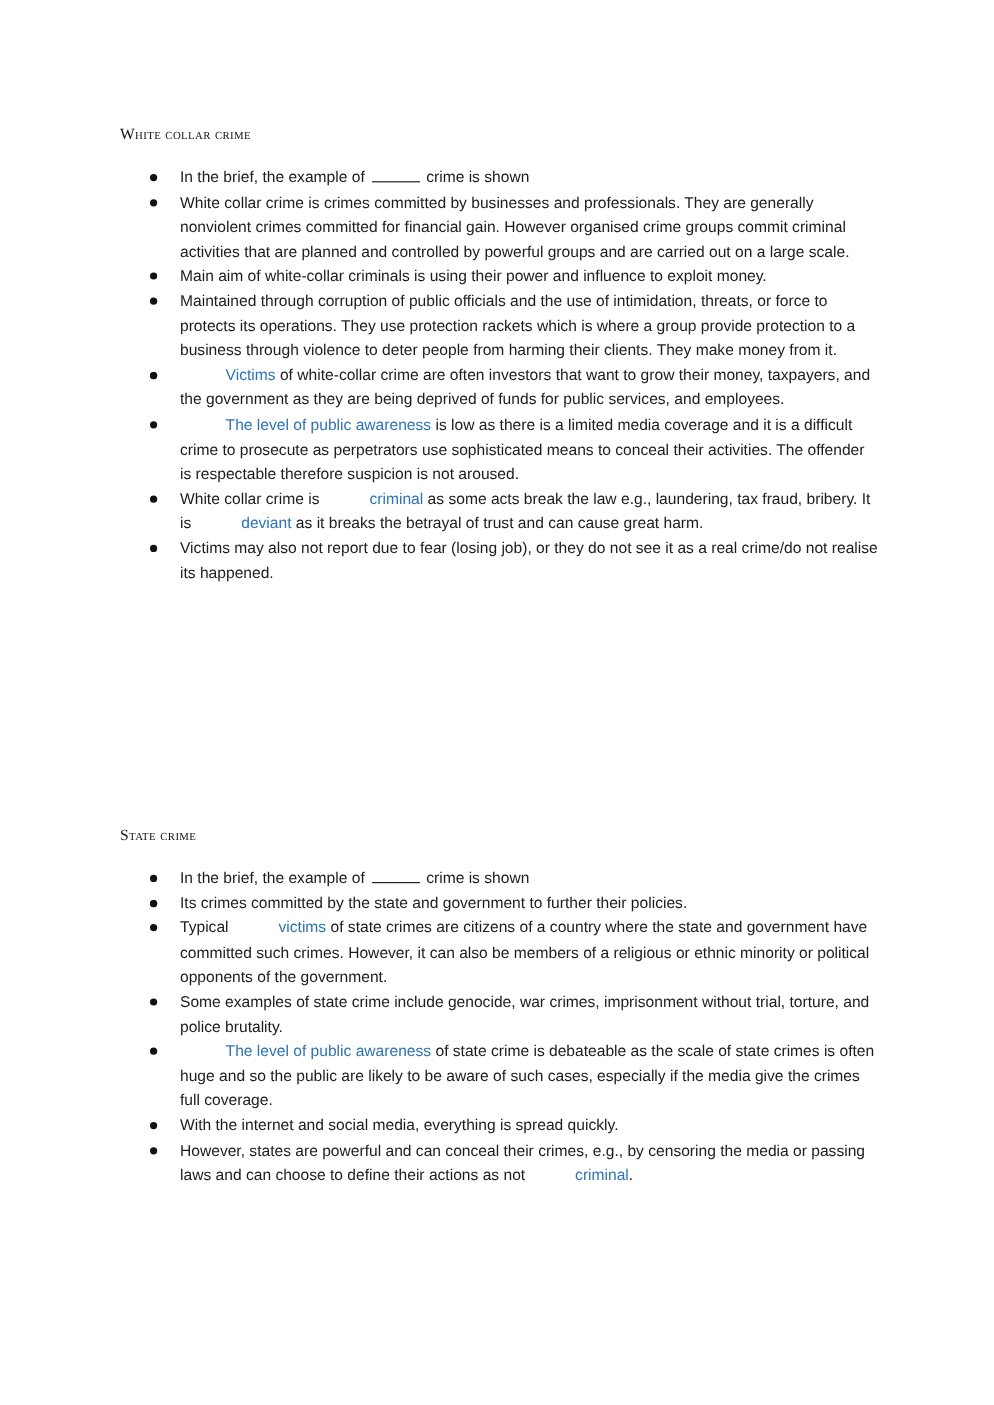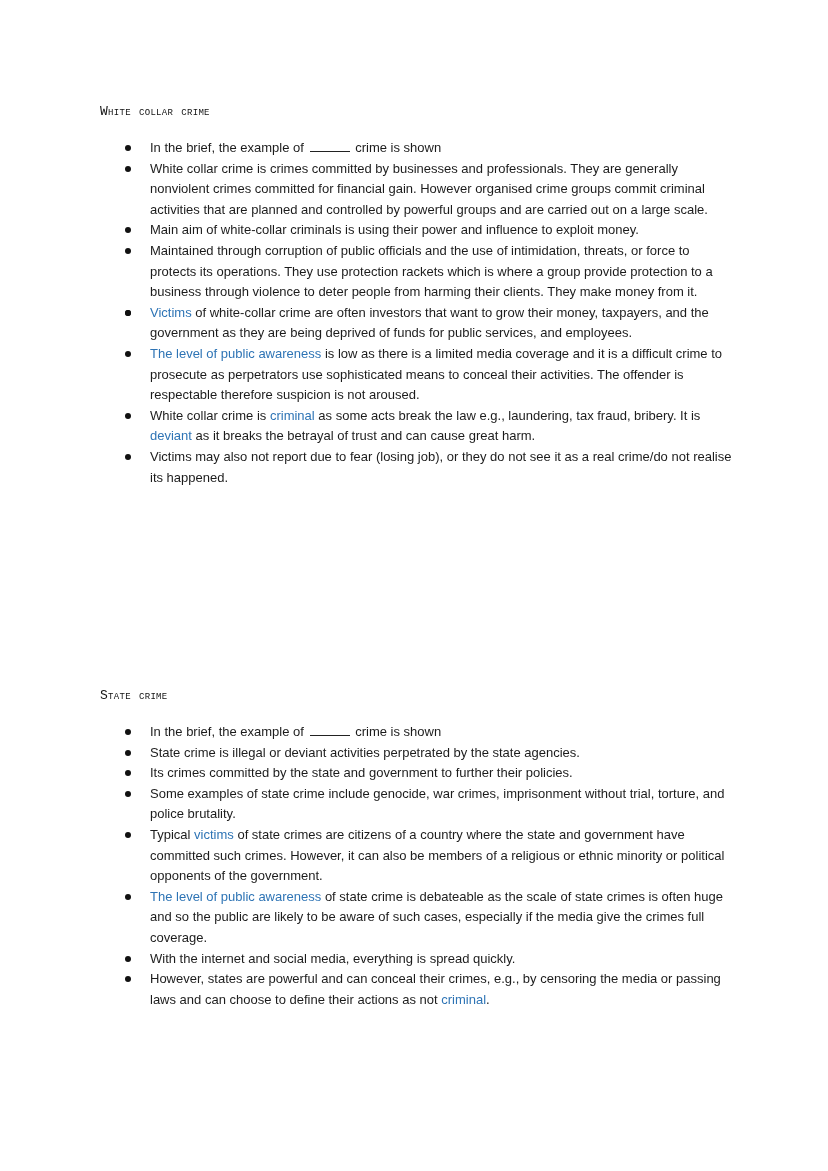--- a/index.html
+++ b/index.html
@@ -16,21 +16,21 @@
       color: #1a1a1a;
     }
     .section {
       position: absolute;
       left: 0;
       width: 828px;
     }
     .heading {
       position: absolute;
       left: 100px;
-      font-family: Liberation Mono, monospace;
+      font-family: Liberation Serif, serif;
       font-variant: small-caps;
       font-size: 13px;
       letter-spacing: 0.3px;
       color: #111;
       font-weight: normal;
       text-transform: none;
       margin: 0;
     }
     ul.bullets {
       position: absolute;
@@ -49,21 +49,21 @@
     }
     ul.bullets li .dot {
       position: absolute;
       left: 3px;
       top: 7px;
       width: 6px;
       height: 6px;
       border-radius: 50%;
       background: #111;
     }
-    .hl { color: #2e74b5; }
+    .hl { color: #2e74b5; margin-left: 38px; }
     .blank {
       display: inline-block;
       width: 40px;
       border-bottom: 1px solid #222;
       height: 12px;
       vertical-align: baseline;
       margin: 0 2px;
     }
   </style>
 </head>
@@ -81,21 +81,21 @@
       <li><span class="dot"></span><span class="hl">The level of public awareness</span><span> is low as there is a limited media coverage and it is a difficult crime to prosecute as perpetrators use sophisticated means to conceal their activities. The offender is respectable therefore suspicion is not aroused.</span></li>
       <li><span class="dot"></span><span>White collar crime is </span><span class="hl">criminal</span><span> as some acts break the law e.g., laundering, tax fraud, bribery. It is </span><span class="hl">deviant</span><span> as it breaks the betrayal of trust and can cause great harm.</span></li>
       <li><span class="dot"></span><span>Victims may also not report due to fear (losing job), or they do not see it as a real crime/do not realise its happened.</span></li>
     </ul>
 </div>
 
 <div class="section">
   <h2 class="heading" style="top:688px;">State crime</h2>
   <ul class="bullets" style="top:722px;">
       <li><span class="dot"></span><span>In the brief, the example of </span><span class="blank"></span><span> crime is shown</span></li>
-      <li><span class="dot"></span><span>State crime is illegal or deviant activities perpetrated by the state agencies.</span></li>
+      <li><span class="dot"></span></li>
       <li><span class="dot"></span><span>Its crimes committed by the state and government to further their policies.</span></li>
+      <li><span class="dot"></span><span>Typical </span><span class="hl">victims</span><span> of state crimes are citizens of a country where the state and government have committed such crimes. However, it can also be members of a religious or ethnic minority or political opponents of the government.</span></li>
       <li><span class="dot"></span><span>Some examples of state crime include genocide, war crimes, imprisonment without trial, torture, and police brutality.</span></li>
-      <li><span class="dot"></span><span>Typical </span><span class="hl">victims</span><span> of state crimes are citizens of a country where the state and government have committed such crimes. However, it can also be members of a religious or ethnic minority or political opponents of the government.</span></li>
       <li><span class="dot"></span><span class="hl">The level of public awareness</span><span> of state crime is debateable as the scale of state crimes is often huge and so the public are likely to be aware of such cases, especially if the media give the crimes full coverage.</span></li>
       <li><span class="dot"></span><span>With the internet and social media, everything is spread quickly.</span></li>
       <li><span class="dot"></span><span>However, states are powerful and can conceal their crimes, e.g., by censoring the media or passing laws and can choose to define their actions as not </span><span class="hl">criminal</span><span>.</span></li>
     </ul>
 </div>
 
 </body></html>

